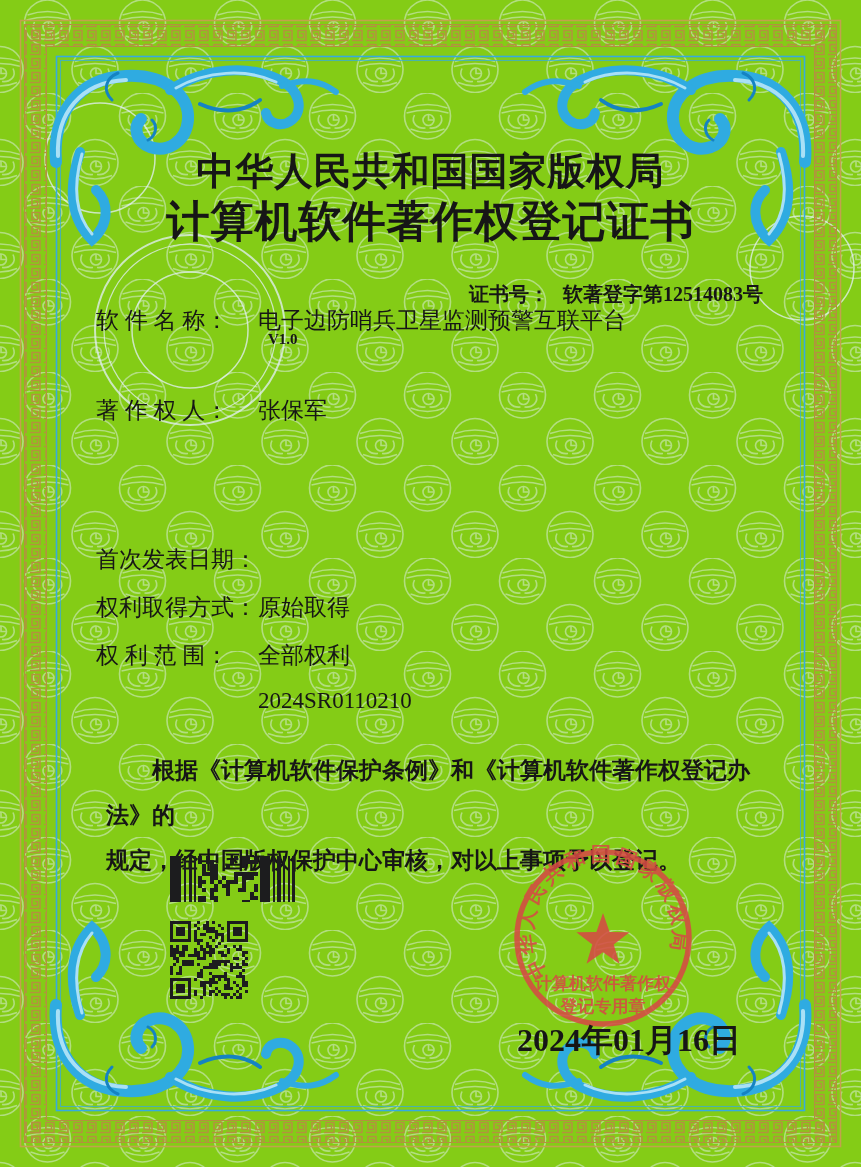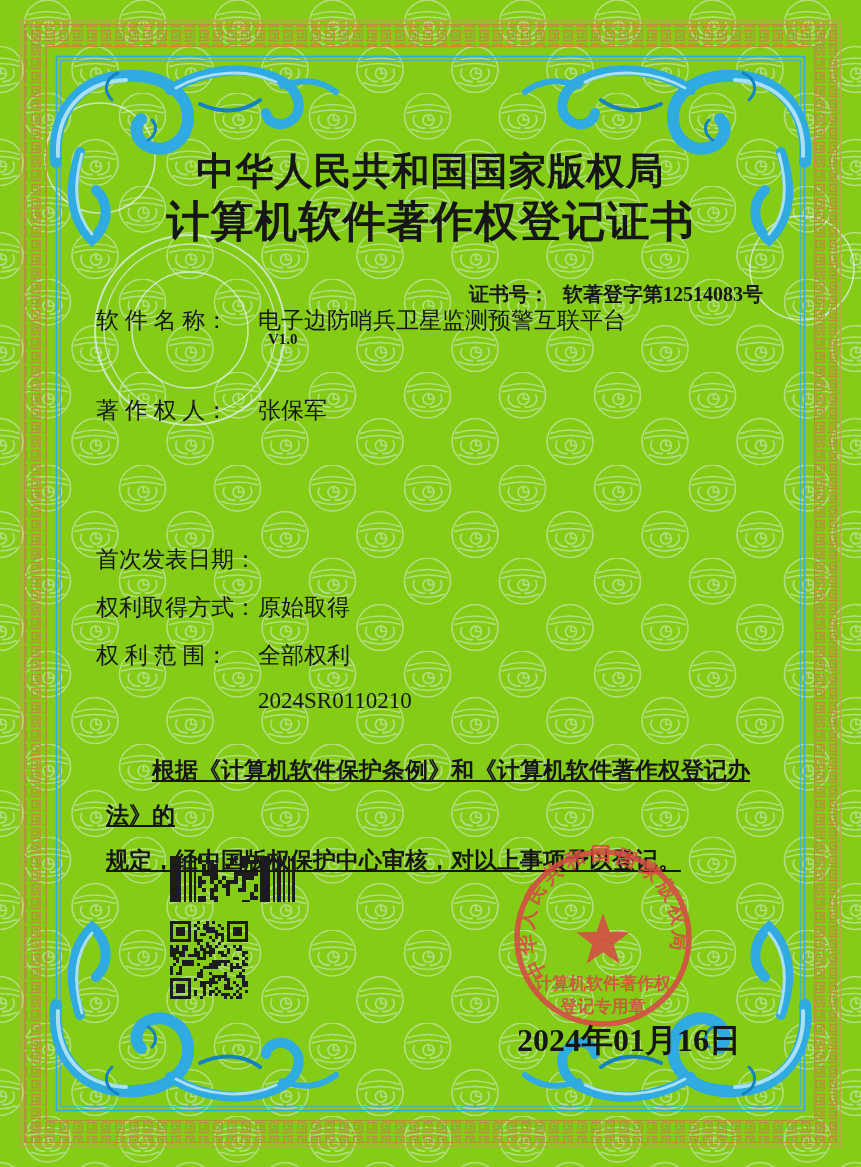--- a/index.html
+++ b/index.html
@@ -23,21 +23,21 @@
     font-size:43px;letter-spacing:1px;
   }
   .certno-line{
     top:258px;right:98px;font-size:20px;
   }
   .certno-line .certno-label{margin-right:14px;}
   .field-row{position:absolute;left:96px;width:680px;height:30px;font-weight:normal;font-size:23px;text-align:center;}
   .field-row .lbl{position:absolute;left:0;top:0;white-space:pre;}
   .field-row .val{position:absolute;left:162px;top:0;white-space:pre;}
   .val-line2{position:absolute;left:268px;top:331px;font-size:15px;font-weight:bold;}
-  .statement{position:absolute;left:106px;top:748px;width:662px;font-size:23px;font-weight:bold;line-height:45px;text-decoration:underline;}
+  .statement{position:absolute;left:106px;top:748px;width:662px;font-size:23px;font-weight:bold;line-height:45px;}
   .statement .line1{text-indent:46px;}
   .barcode{position:absolute;left:170px;top:856px;}
   .qrcode{position:absolute;left:170px;top:921px;}
   .seal{position:absolute;left:493px;top:828px;}
   .issue-date{left:517px;top:1019px;font-size:32px;}
 </style>
 </head>
 <body>
 
 <div class="page">

